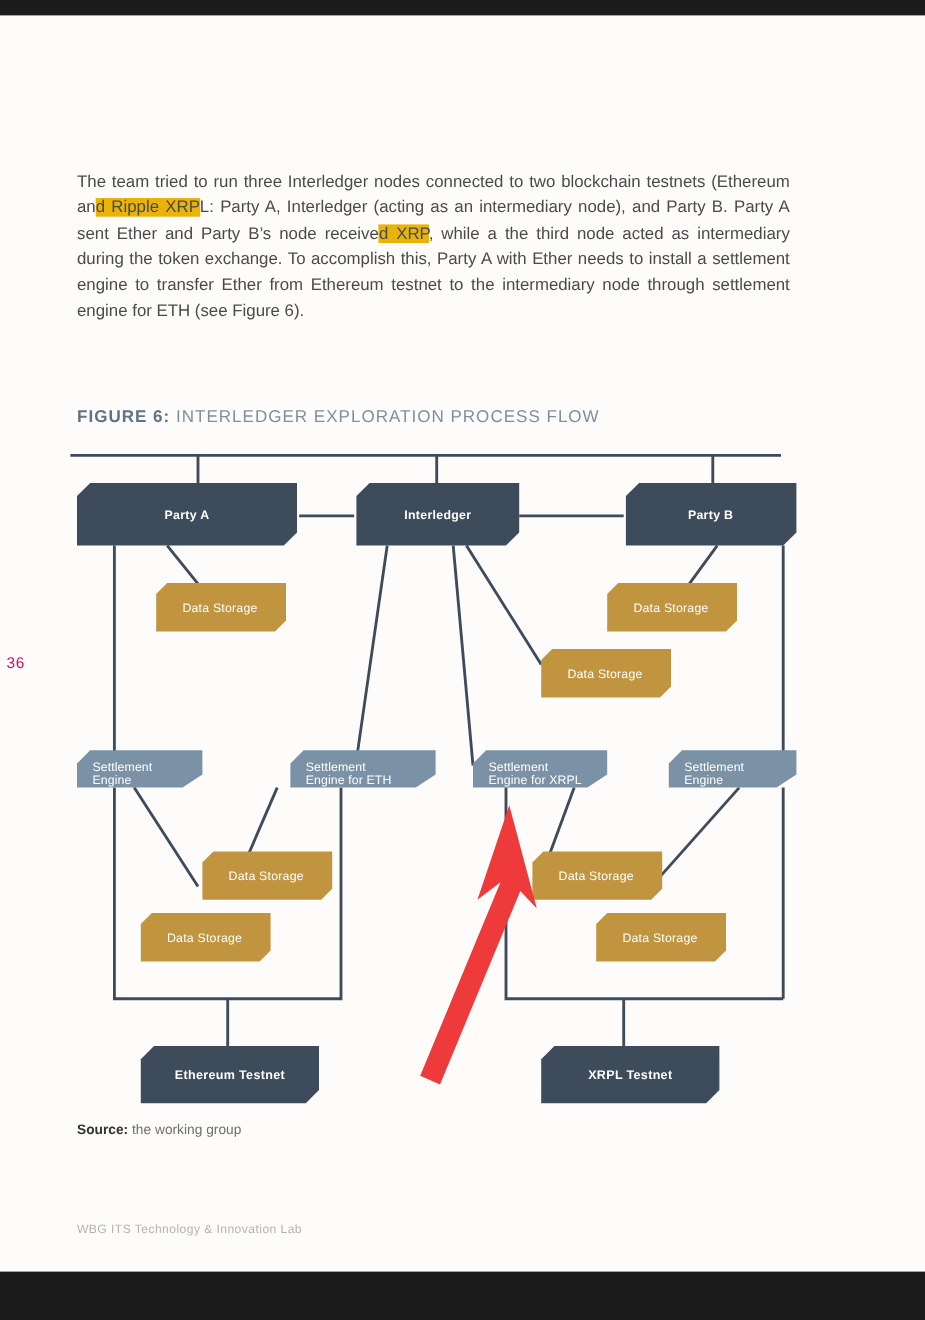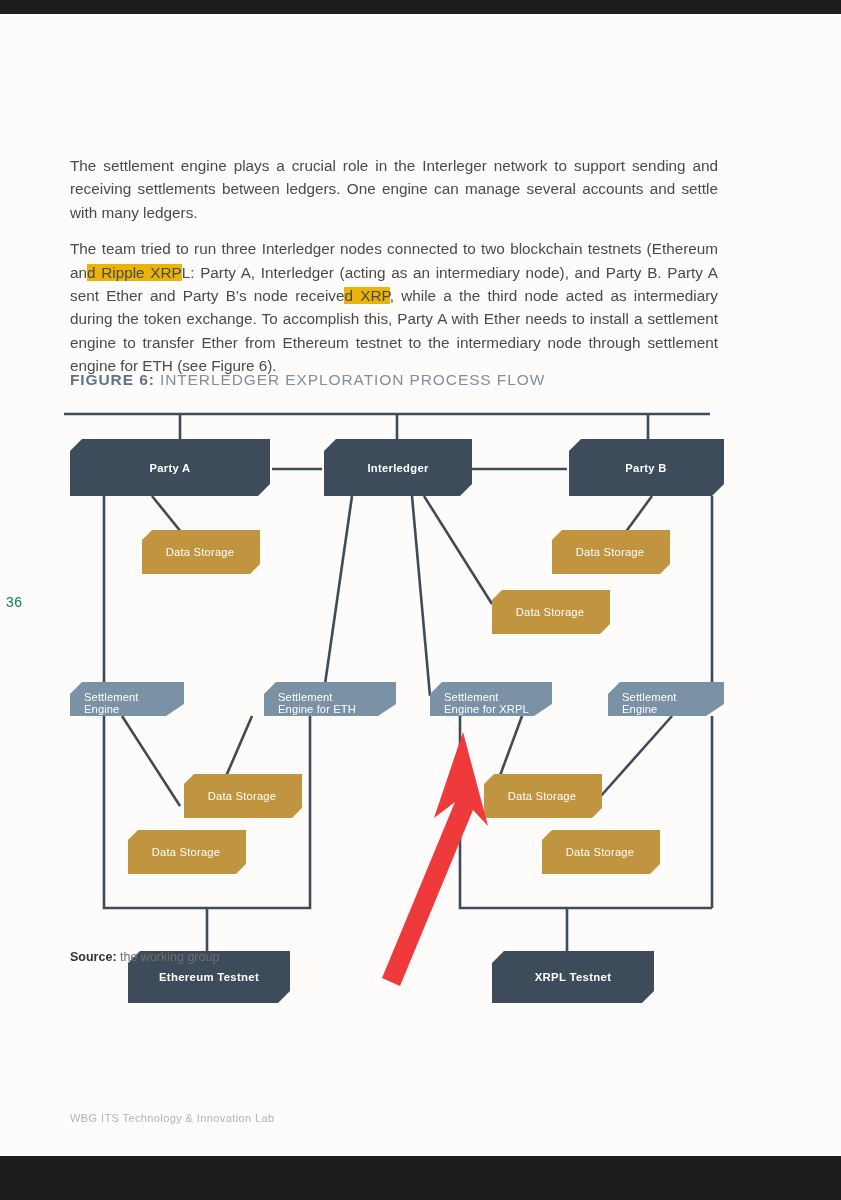--- a/index.html
+++ b/index.html
@@ -10,21 +10,21 @@
   }
   .device{position:absolute;left:0;top:0;width:841px;height:1200px;background:#1c1c1c;}
   .page{
     position:absolute;left:0;top:14px;width:841px;height:1142px;
     background:#fdfcfa;
   }
 
   
   .pagenum{
     position:absolute;left:6px;top:580px;
-    font-size:14px;color:#0f766e;letter-spacing:.5px;
+    font-size:14px;color:#be185d;letter-spacing:.5px;
   }
 
   
   .bodytext{
     position:absolute;left:70px;top:140px;width:648px;
     font-size:15.3px;line-height:23.4px;color:#4a4a4a;
     text-align:justify;
   }
   .bodytext p{margin:0 0 13px 0;}
   .hl{background:#eab308;}
@@ -33,21 +33,21 @@
   .figtitle{
     position:absolute;left:70px;top:357px;
     font-size:15.5px;letter-spacing:.9px;color:#7f8fa0;text-align:center;
   }
   .figtitle b{color:#5f7388;font-weight:bold;}
 
   
   .diagram{position:absolute;left:52px;top:392px;}
 
   .src{
-    position:absolute;left:70px;top:936px;
+    position:absolute;left:70px;top:1006px;
     font-size:12.5px;color:#6f6f6f;
   }
   .src b{color:#333;font-weight:bold;}
 
   .footer{
     position:absolute;left:70px;top:1098px;
     font-size:11px;letter-spacing:.4px;color:#b3b3b3;
   }
 
   svg text{font-family:"Liberation Sans", sans-serif;fill:#ffffff;}
@@ -58,21 +58,20 @@
 </style>
 </head>
 <body>
 
 <div class="device">
  <div class="page">
 
   <div class="pagenum">36</div>
 
   <div class="bodytext">
-    <p>The settlement engine plays a crucial role in the Interleger network to support sending and receiving settlements between ledgers. One engine can manage several accounts and settle with many ledgers.</p>
     <p><span>The team tried to run three Interledger nodes connected to two blockchain testnets (Ethereum an</span><span class="hl">d Ripple XRP</span><span>L: Party A, Interledger (acting as an intermediary node), and Party B. Party A sent Ether and Party B’s node receive</span><span class="hl">d XRP</span><span>, while a the third node acted as intermediary during the token exchange. To accomplish this, Party A with Ether needs to install a settlement engine to transfer Ether from Ethereum testnet to the intermediary node through settlement engine for ETH (see Figure 6).</span></p>
   </div>
 
   <div class="figtitle"><b>FIGURE 6:</b><span> INTERLEDGER EXPLORATION PROCESS FLOW</span></div>
 
   <svg class="diagram" width="690" height="600" viewBox="0 0 690 600">
     <g stroke="#3e4b5b" stroke-width="2.6" fill="none">
 
       <path d="M12 8 H658"></path>
       <path d="M128 8 V45"></path>

